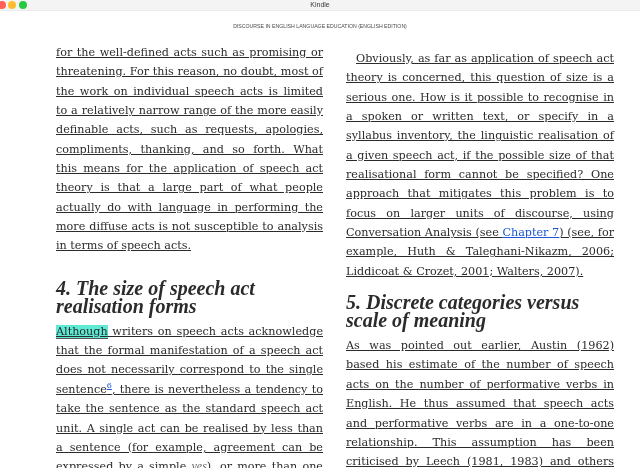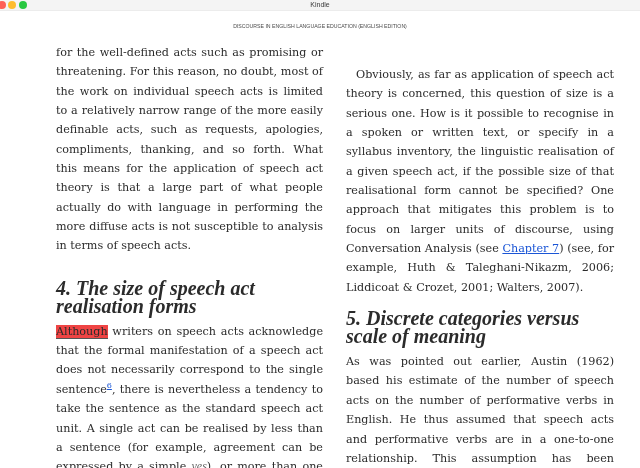--- a/index.html
+++ b/index.html
@@ -21,30 +21,30 @@
 
   .book-header {
     position: absolute; left: 0; right: 0; top: 23px; text-align: center;
     font-family: "Liberation Sans", sans-serif; font-size: 5.2px; letter-spacing: 0px; color: #4a4a4a;
   }
 
   .column { position: absolute; top: 43px; font-size: 11.2px; line-height: 19.35px; color: #2b2b2b; }
   .col-left { left: 56px; width: 267px; }
   .col-right { left: 346px; width: 268px; }
 
-  .para { text-align: justify; }
+  .para { text-align: justify; text-decoration: underline; }
   .indent { text-indent: 10px; }
-  .gap { margin-top: 22px; }
+  .gap { margin-top: 6px; }
 
   .heading {
     font-family: "Liberation Serif", serif; font-style: italic; font-size: 20px; line-height: 18px;
     color: #2b2b2b;
   }
 
-  .highlight { background: #ef4444; border-bottom: 1.5px solid #555; }
+  .highlight { background: #5eead4; border-bottom: 1.5px solid #555; }
   .link { color: #1a55d6; text-decoration: underline; }
   .footref { color: #1a55d6; text-decoration: underline; font-size: 8px; vertical-align: super; line-height: 0; }
   .small-italic { font-family: "Liberation Serif", serif; font-style: italic; font-size: 12px; color: #666; }
 </style>
 </head>
 <body>
 
 <div class="titlebar">
   <span class="traffic red"></span>
   <span class="traffic yellow"></span>

